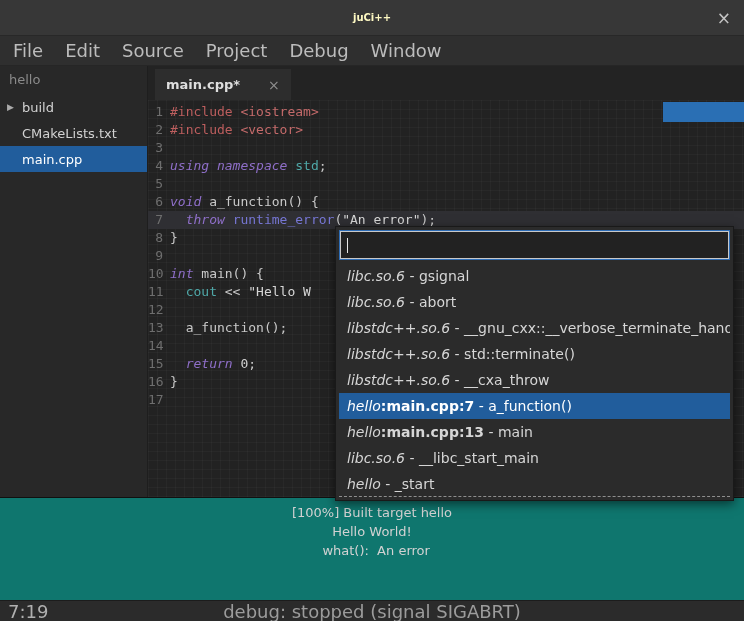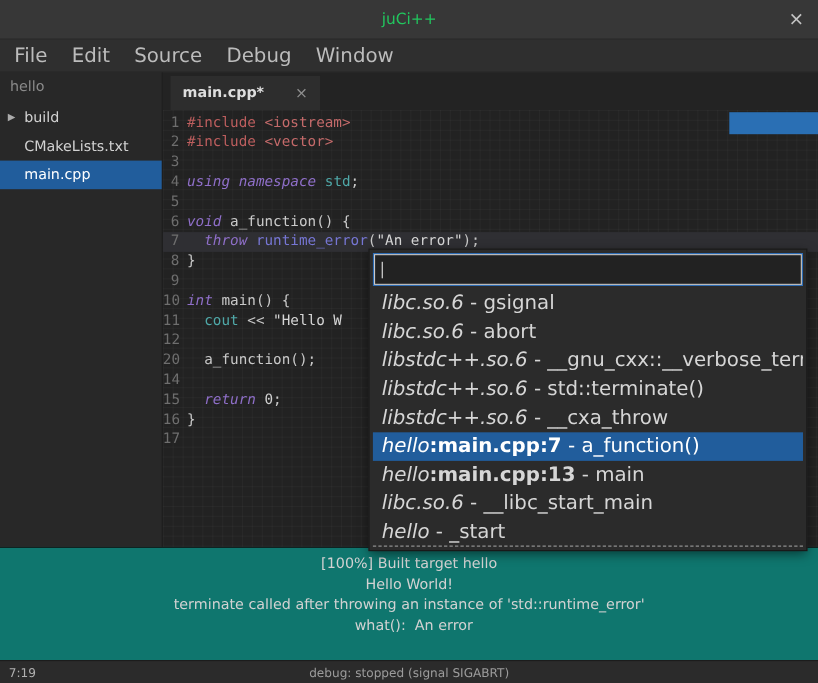--- a/index.html
+++ b/index.html
@@ -1,21 +1,21 @@
 <!DOCTYPE html>
 <html style="--selection: #215d9c; --scrollbar: #2a6fb4; --keyword: #8f6fc9; --preproc: #bd5e5e; --header: #c46a6a; --type: #4fa8a8; --function: #7676d4; --string: #d6d6d6; --text: #c9c9c9;"><head>
 <meta charset="utf-8">
 <style>
   * { box-sizing: border-box; margin: 0; padding: 0; }
   html,body { width:744px; height:621px; background:#2c2c2c; font-family:"DejaVu Sans", sans-serif; overflow:hidden; }
   .app { position:relative; width:744px; height:621px; background:#2c2c2c; overflow:hidden; }
 
   
   .titlebar { height:36px; background:#373737; border-bottom:1px solid #282828; display:flex; align-items:center; justify-content:center; position:relative; }
-  .title { font-size:14px; font-weight:normal; color:#22c55e; }
+  .title { font-size:10px; font-weight:bold; color:#fef9c3; }
   .close { position:absolute; right:13px; top:50%; transform:translateY(-50%); color:#c4c4c4; font-size:17px; line-height:1; cursor:default; }
 
   
   .menubar { height:30px; background:#2f2f2f; border-bottom:1px solid #262626; display:flex; align-items:stretch; padding-left:2px; }
   .menu-item { padding:0 11px; font-size:18px; color:#bcbcbc; display:flex; align-items:center; }
 
   
   .main { display:flex; height:431px; }
   .sidebar { width:148px; background:#282828; border-right:1px solid #1e1e1e; flex:none; }
   .project { height:28px; line-height:28px; padding-left:9px; color:#8a8a8a; font-size:13px; }
@@ -49,49 +49,50 @@
   .tok-str { color:var(--string,#d6d6d6); }
   .tok-num { color:#d0d0d0; }
   .tok-txt { color:var(--text,#c9c9c9); }
   .scroll-thumb { position:absolute; top:2px; right:0; width:81px; height:20px; background:var(--scrollbar,#2a6fb4); }
 
   
   .output { height:103px; background:#0f766e; border-top:1px solid #101010; padding:5px 2px; font-size:13px; line-height:19px; color:#d2d2d2;text-align:center; }
   .out-line { white-space:pre; }
 
   
-  .statusbar { height:21px; background:#2b2b2b; border-top:1px solid #1c1c1c; display:flex; align-items:center; position:relative; font-size:11px; }
+  .statusbar { height:21px; background:#2b2b2b; border-top:1px solid #1c1c1c; display:flex; align-items:center; position:relative; font-size:18px; }
   .status-left { padding-left:8px; color:#b0b0b0; }
   .status-center { position:absolute; left:50%; transform:translateX(-50%); color:#9c9c9c; }
 
   
   .popup { position:absolute; left:335px; top:226px; width:399px; background:#2b2b2b;
     border:1px solid #191919; box-shadow:0 3px 10px rgba(0,0,0,0.55); padding:3px; z-index:10; }
   .popup-input { height:28px; border:1px solid #c9c9c9; box-shadow:0 0 0 1px #2d6cb5; background:#222222; margin:1px 1px 4px 1px; display:flex; align-items:center; }
   .caret { width:1px; height:15px; background:#e8e8e8; margin-left:6px; }
-  .popup-item { height:26px; line-height:26px; padding-left:8px; font-size:18px; color:#d6d6d6; white-space:pre; overflow:hidden; }
+  .popup-item { height:26px; line-height:26px; padding-left:8px; font-size:14px; color:#d6d6d6; white-space:pre; overflow:hidden; }
   .popup-item.selected { background:var(--selection,#215d9c); color:#ffffff; }
   .popup-item .lib { font-style:italic; }
   .popup-item .loc { font-weight:bold; }
   .popup-item:last-child { border-bottom:1px dashed #8f8f8f; }
 </style>
 </head>
 <body>
 
 <div class="app">
 
   <div class="titlebar">
     <span class="title">juCi++</span>
     <span class="close">×</span>
   </div>
 
   <div class="menubar" id="menubar">
       <div class="menu-item">File</div>
       <div class="menu-item">Edit</div>
       <div class="menu-item">Source</div>
+      <div class="menu-item">Project</div>
       <div class="menu-item">Debug</div>
       <div class="menu-item">Window</div>
     </div>
 
   <div class="main">
     <div class="sidebar">
       <div class="project">hello</div>
       <div id="tree">
           <div class="tree-item">
             <span class="arrow">▶</span>
@@ -156,21 +157,21 @@
           </div>
           <div class="line">
             <span class="ln">11</span>
             <span class="code"><span class="tok-txt">  </span><span class="tok-std">cout</span><span class="tok-txt"> &lt;&lt; </span><span class="tok-str">"Hello W</span></span>
           </div>
           <div class="line">
             <span class="ln">12</span>
             <span class="code"></span>
           </div>
           <div class="line">
-            <span class="ln">20</span>
+            <span class="ln">13</span>
             <span class="code"><span class="tok-txt">  a_function();</span></span>
           </div>
           <div class="line">
             <span class="ln">14</span>
             <span class="code"></span>
           </div>
           <div class="line">
             <span class="ln">15</span>
             <span class="code"><span class="tok-txt">  </span><span class="tok-kw">return</span><span class="tok-txt"> </span><span class="tok-num">0</span><span class="tok-txt">;</span></span>
           </div>
@@ -182,21 +183,20 @@
             <span class="ln">17</span>
             <span class="code"></span>
           </div>
         </div>
     </div>
   </div>
 
   <div class="output" id="output">
       <div class="out-line">[100%] Built target hello</div>
       <div class="out-line">Hello World!</div>
-      <div class="out-line">terminate called after throwing an instance of 'std::runtime_error'</div>
       <div class="out-line">  what():  An error</div>
     </div>
 
   <div class="statusbar">
     <span class="status-left">7:19</span>
     <span class="status-center">debug: stopped (signal SIGABRT)</span>
   </div>
 
   <div class="popup">
     <div class="popup-input">

